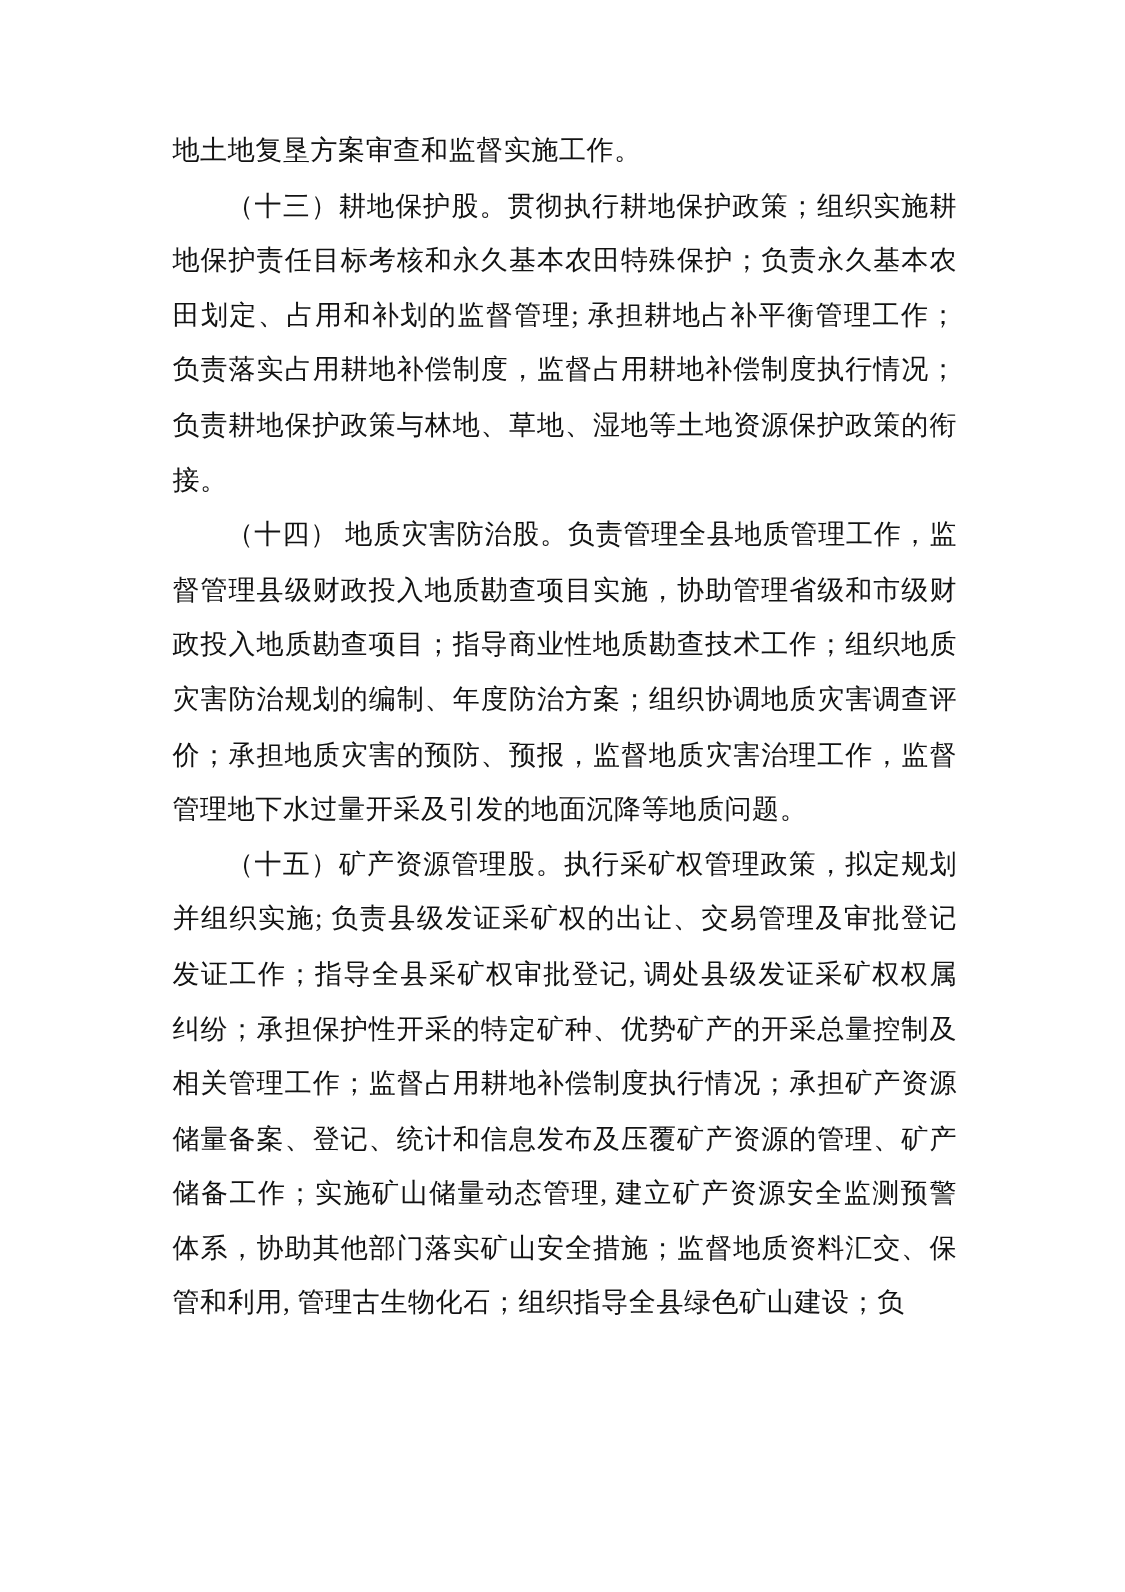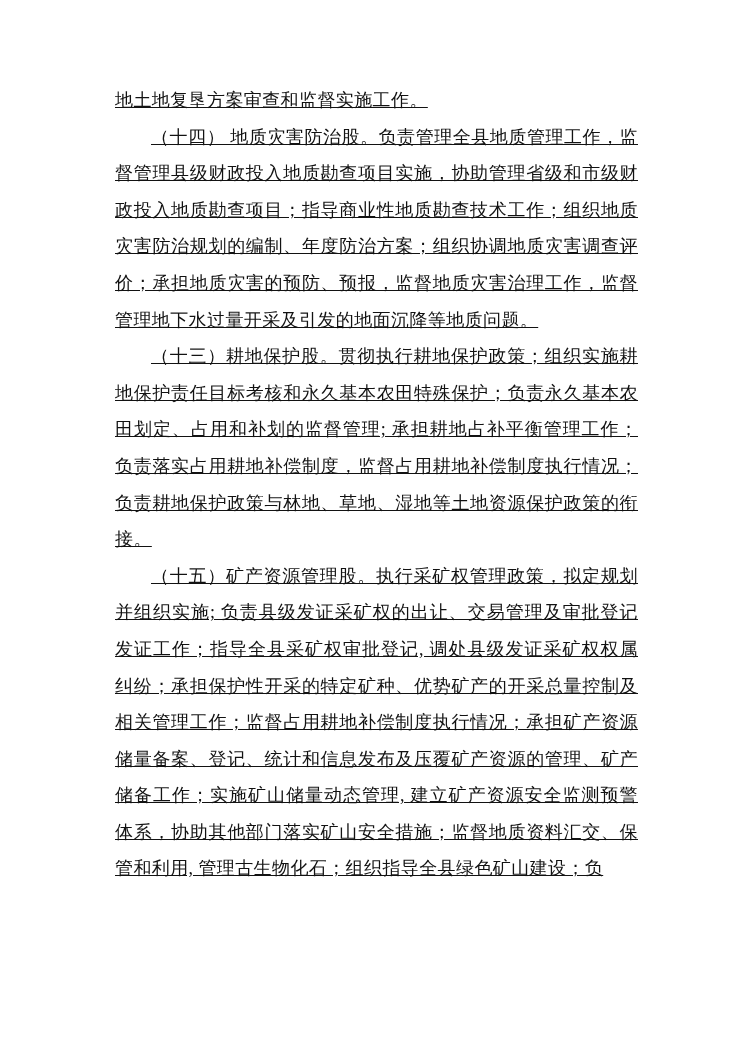--- a/index.html
+++ b/index.html
@@ -10,35 +10,34 @@
   .page {
     position: relative;
     width: 750px;
     height: 1061px;
     background: #ffffff;
     box-sizing: border-box;
     padding: 82px 112px 0 115px;
     overflow: hidden;
     font-family: "Liberation Serif", "DejaVu Serif", serif;
     color: #121212;
-    text-decoration: underline;
   }
   .page p {
     margin: 0;
     font-size: 18px;
     line-height: 36.6px;
     letter-spacing: 0.4px;
     text-align: justify;
     word-break: break-all;
   }
   .page p.indent {
     text-indent: 2em;
   }
 </style>
 </head>
 <body>
 
 <div class="page">
   <p>地土地复垦方案审查和监督实施工作。</p>
+  <p class="indent">（十三）耕地保护股。贯彻执行耕地保护政策；组织实施耕地保护责任目标考核和永久基本农田特殊保护；负责永久基本农田划定、占用和补划的监督管理; 承担耕地占补平衡管理工作；负责落实占用耕地补偿制度，监督占用耕地补偿制度执行情况；负责耕地保护政策与林地、草地、湿地等土地资源保护政策的衔接。</p>
   <p class="indent">（十四） 地质灾害防治股。负责管理全县地质管理工作，监督管理县级财政投入地质勘查项目实施，协助管理省级和市级财政投入地质勘查项目；指导商业性地质勘查技术工作；组织地质灾害防治规划的编制、年度防治方案；组织协调地质灾害调查评价；承担地质灾害的预防、预报，监督地质灾害治理工作，监督管理地下水过量开采及引发的地面沉降等地质问题。</p>
-  <p class="indent">（十三）耕地保护股。贯彻执行耕地保护政策；组织实施耕地保护责任目标考核和永久基本农田特殊保护；负责永久基本农田划定、占用和补划的监督管理; 承担耕地占补平衡管理工作；负责落实占用耕地补偿制度，监督占用耕地补偿制度执行情况；负责耕地保护政策与林地、草地、湿地等土地资源保护政策的衔接。</p>
   <p class="indent">（十五）矿产资源管理股。执行采矿权管理政策，拟定规划并组织实施; 负责县级发证采矿权的出让、交易管理及审批登记发证工作；指导全县采矿权审批登记, 调处县级发证采矿权权属纠纷；承担保护性开采的特定矿种、优势矿产的开采总量控制及相关管理工作；监督占用耕地补偿制度执行情况；承担矿产资源储量备案、登记、统计和信息发布及压覆矿产资源的管理、矿产储备工作；实施矿山储量动态管理, 建立矿产资源安全监测预警体系，协助其他部门落实矿山安全措施；监督地质资料汇交、保管和利用, 管理古生物化石；组织指导全县绿色矿山建设；负</p>
 </div>
 
 </body></html>

